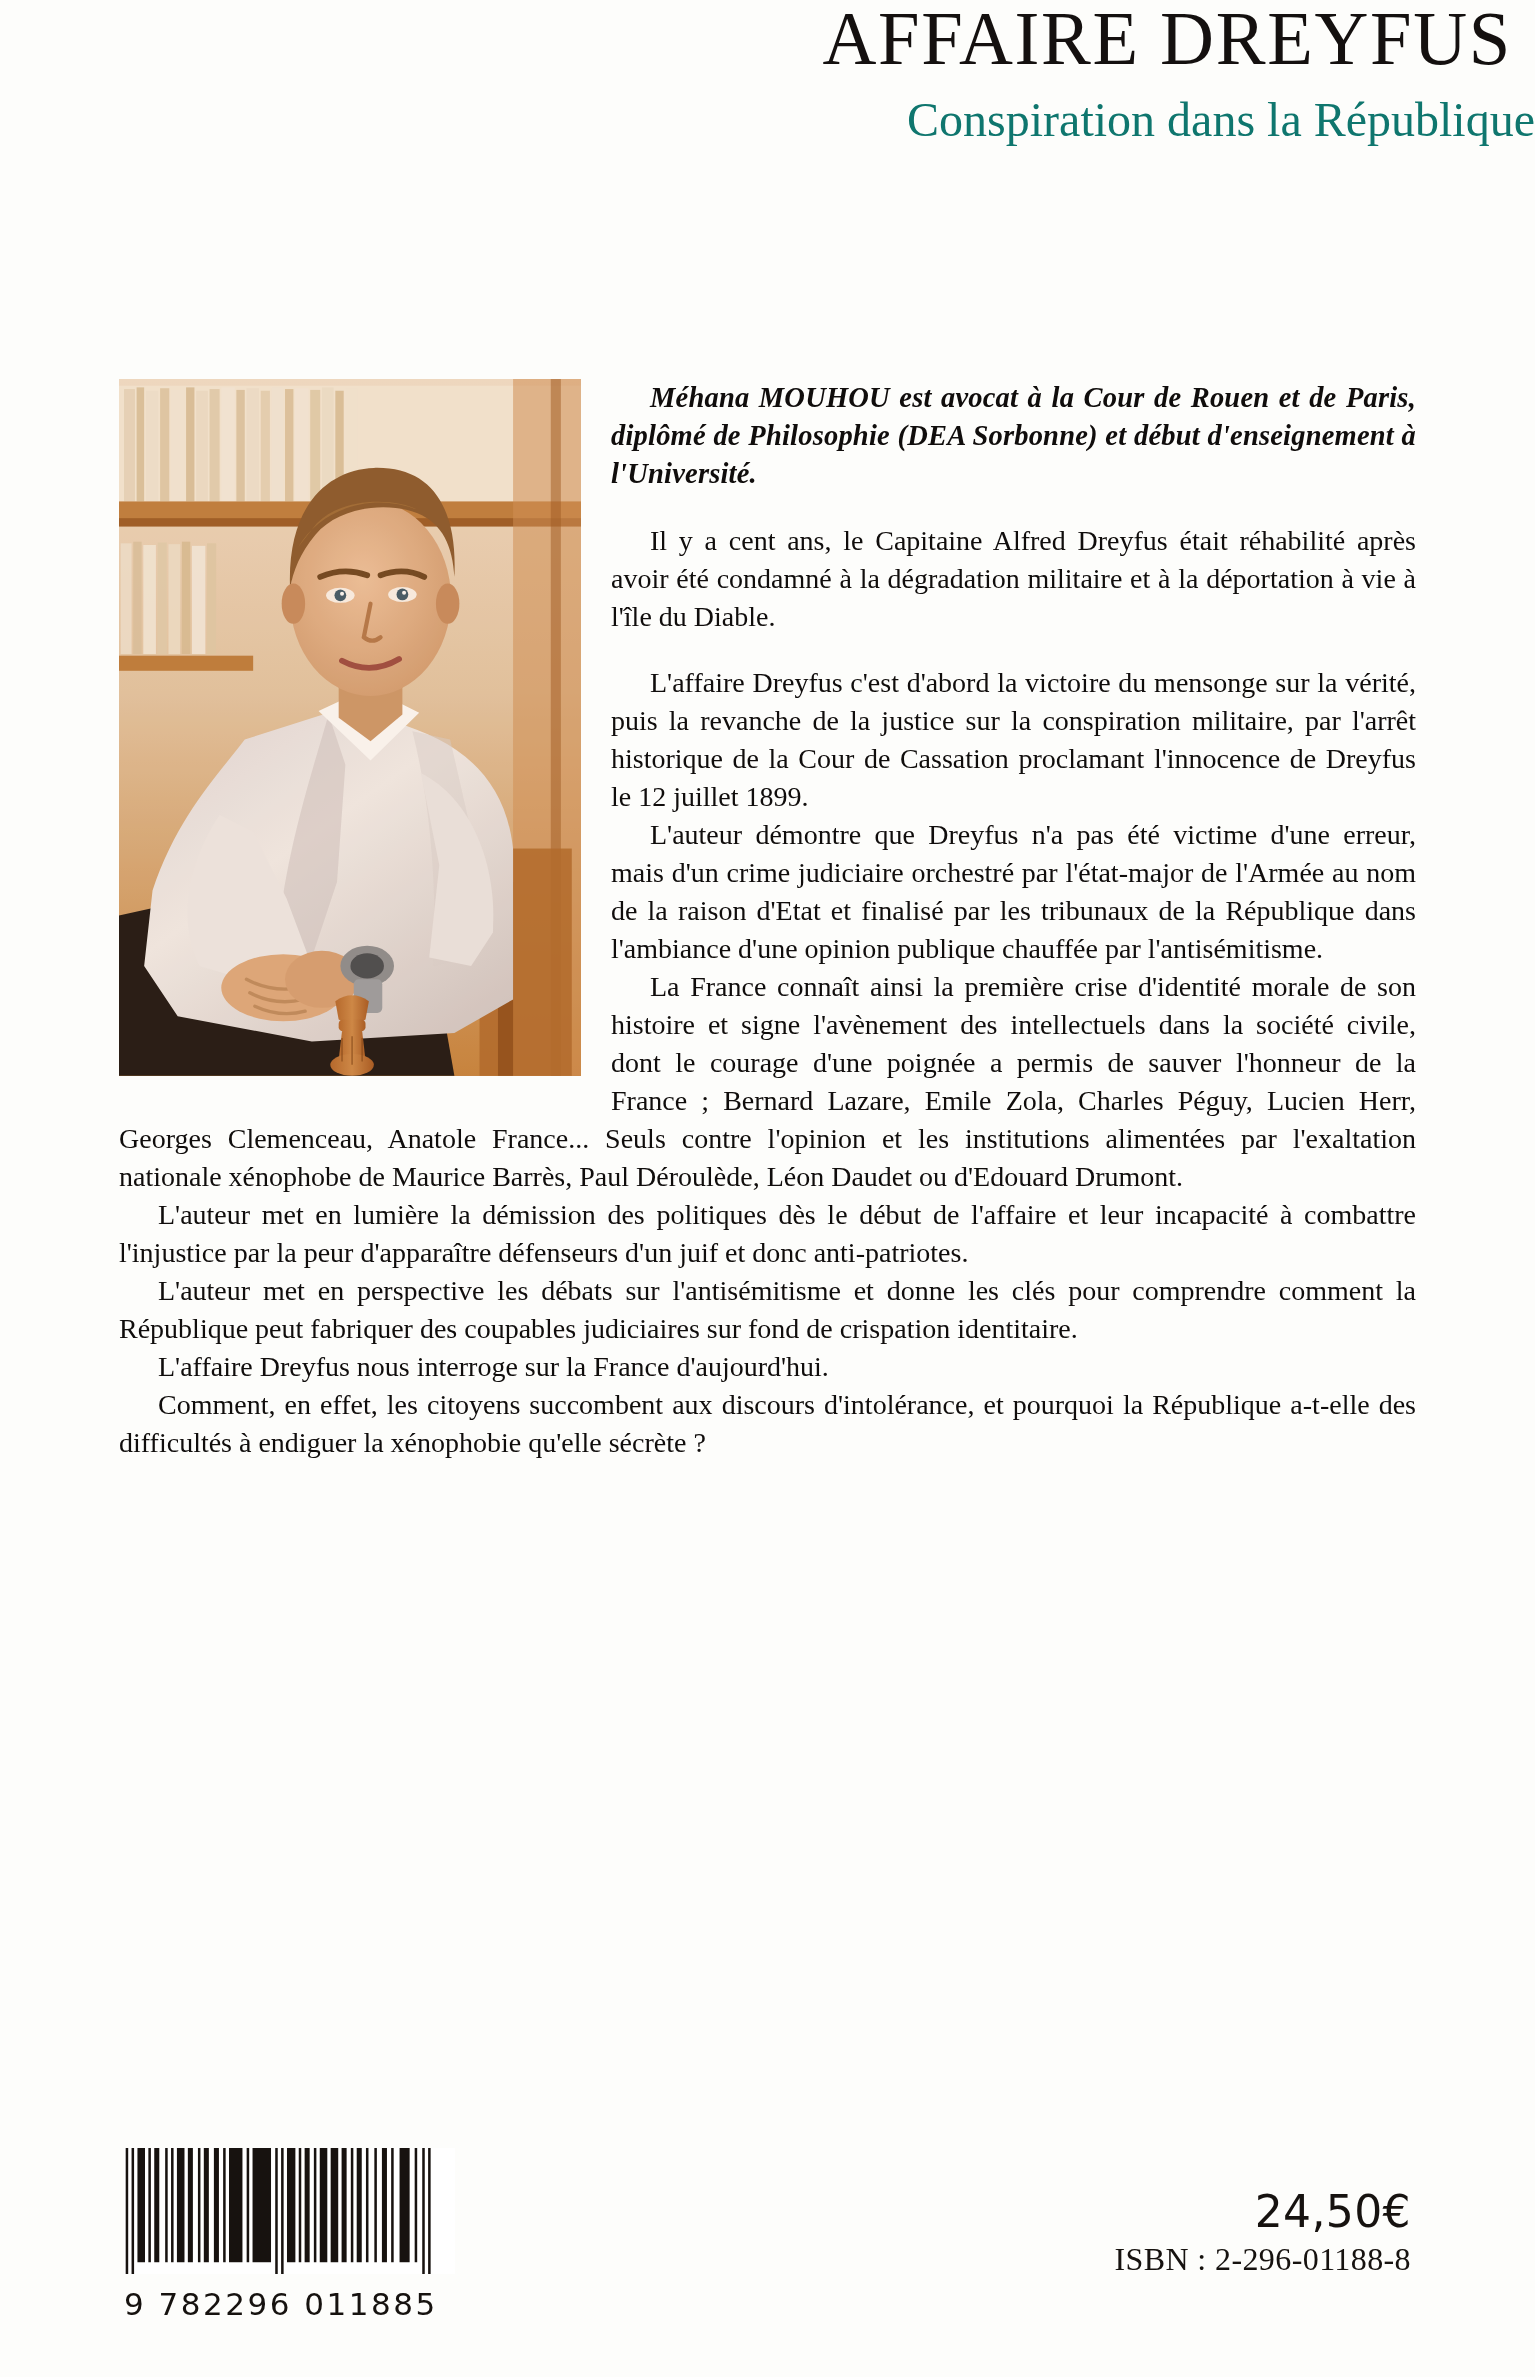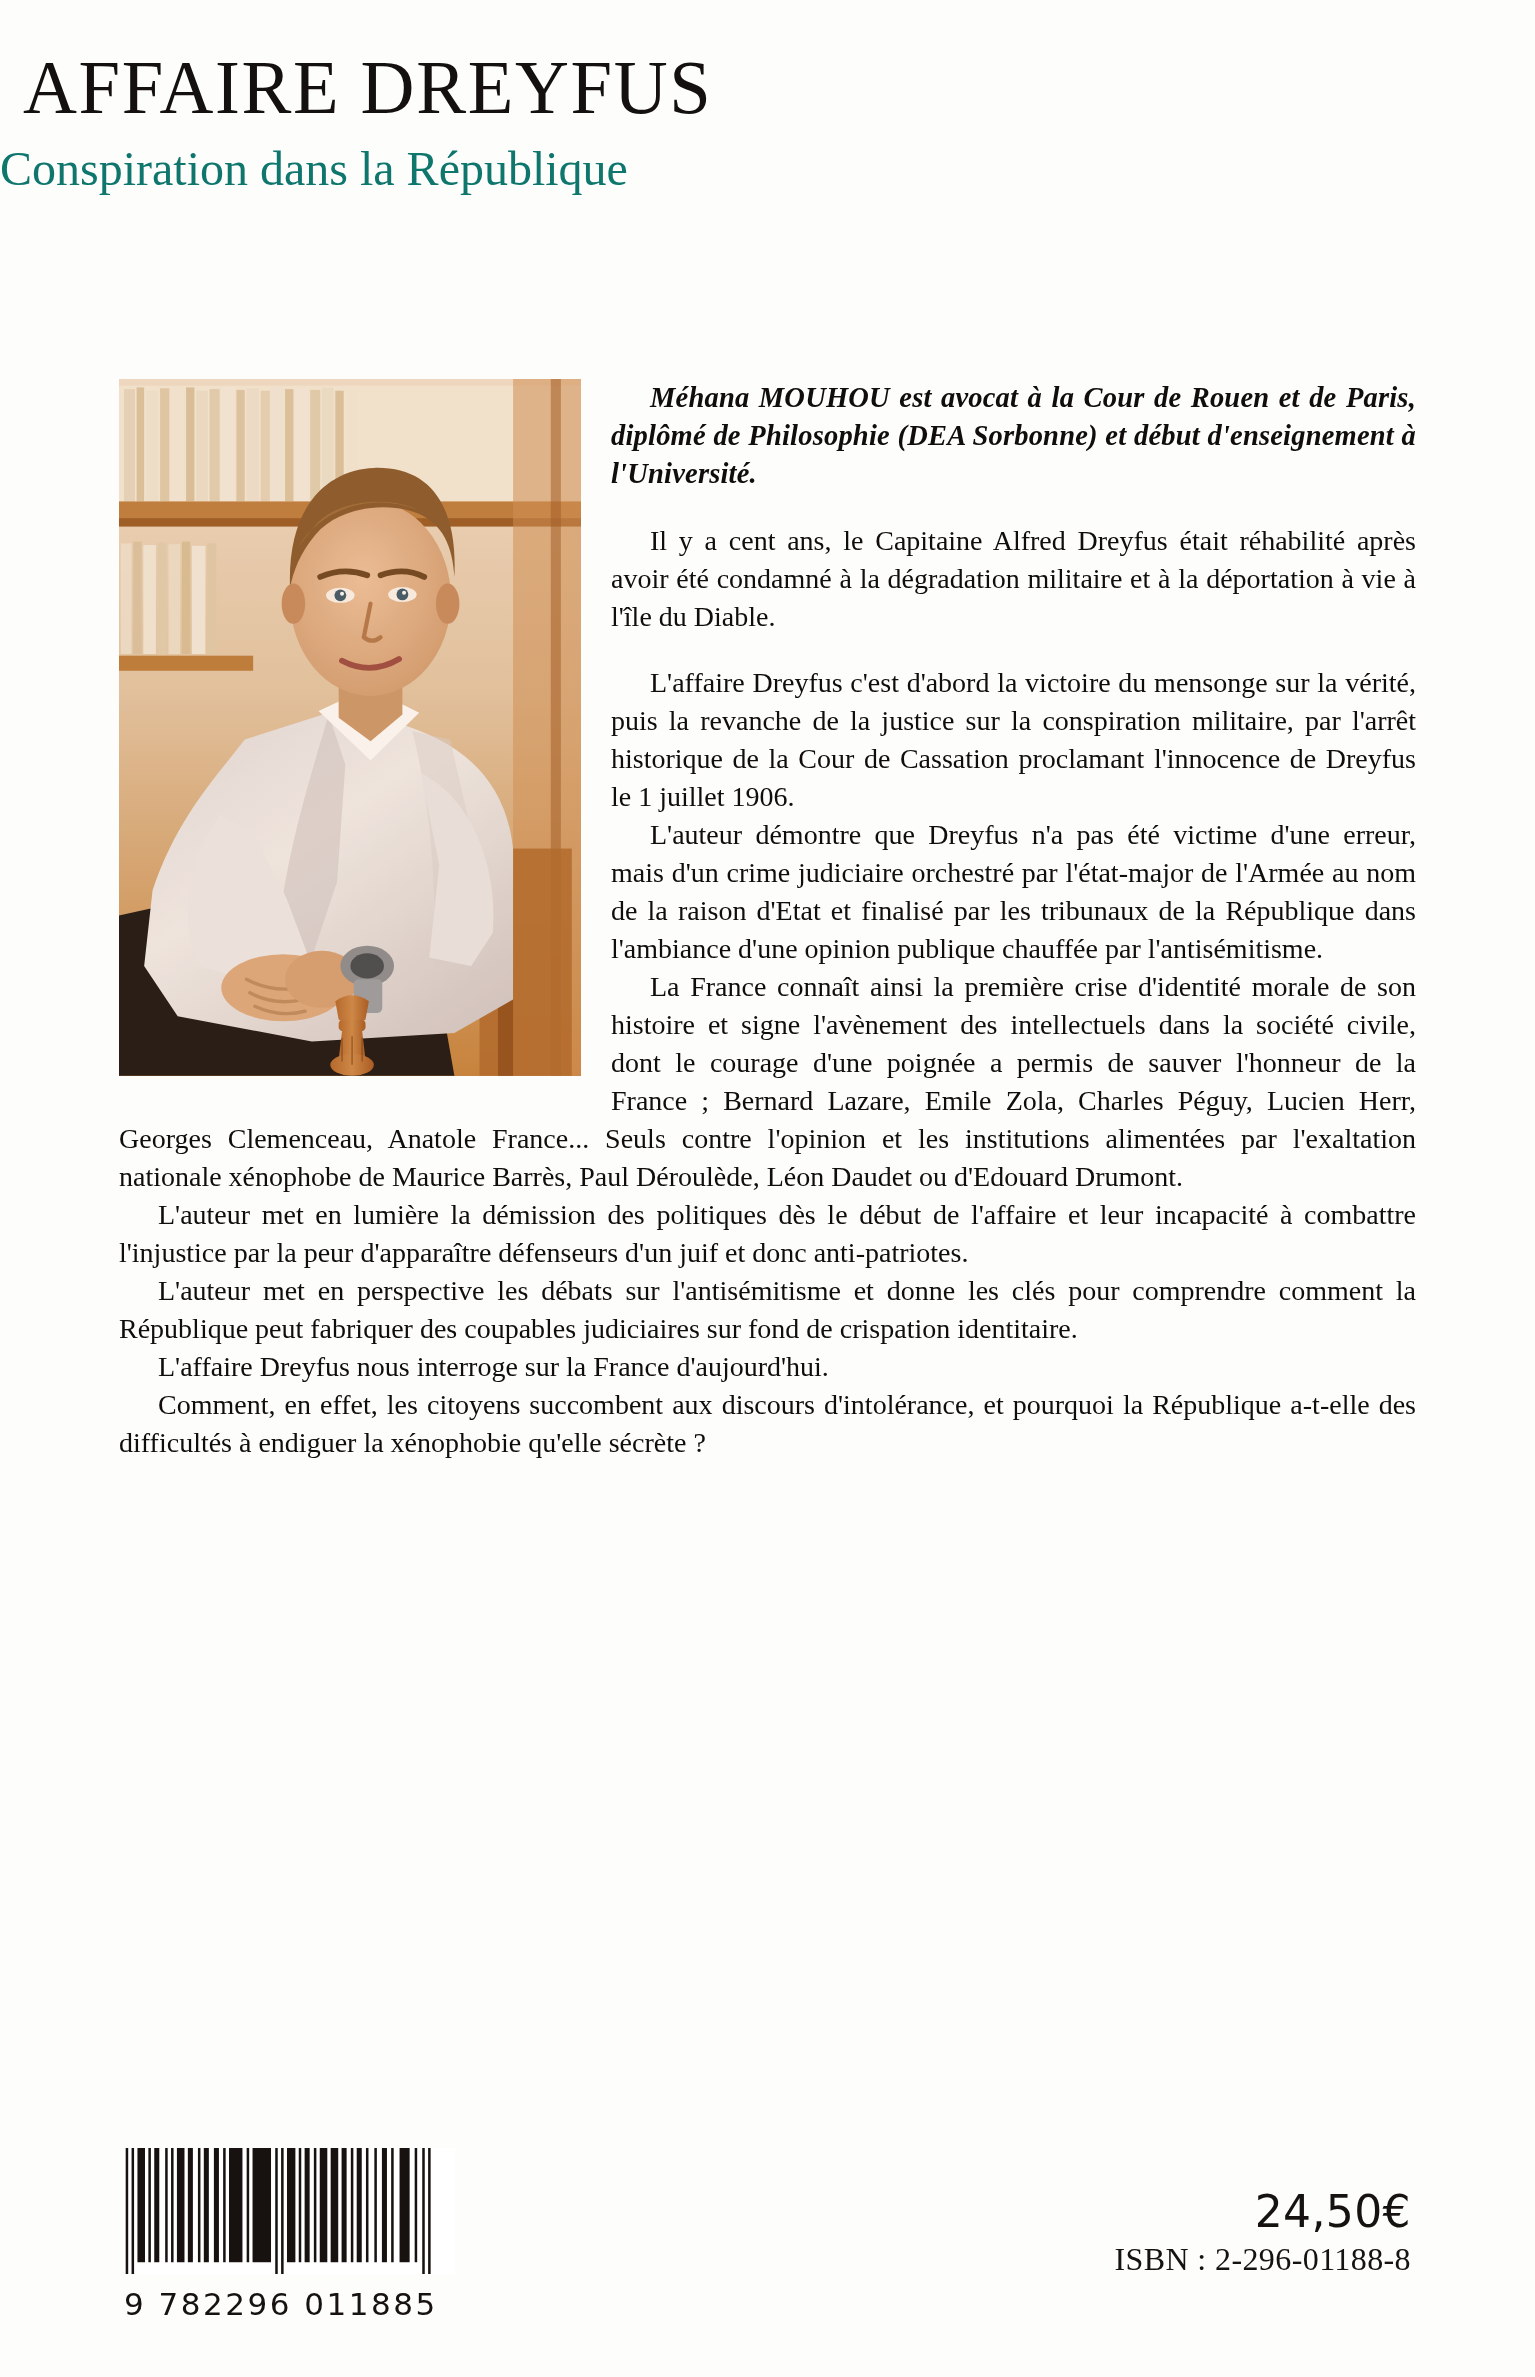--- a/index.html
+++ b/index.html
@@ -14,22 +14,21 @@
     position: relative;
     width: 1535px;
     height: 2377px;
     background: #fdfdfb;
     overflow: hidden;
     box-sizing: border-box;
   }
 
   
   .header {
-    padding-top: 49px;
-    text-align: left;
+    text-align: right;
   }
   .book-title {
     font-family: "Liberation Serif", "DejaVu Serif", serif;
     font-size: 77px;
     line-height: 1.0;
     letter-spacing: 1.7px;
     color: #14100f;
     font-weight: 400;
     transform: scaleX(0.97);
     margin: 0;
@@ -283,21 +282,21 @@
 
         <rect x="0" y="0" width="551" height="831" fill="#c87a30" opacity="0.10"></rect>
       </svg>
     </div>
 
     <div class="text-col">
 
       <p class="bio">Méhana MOUHOU est avocat à la Cour de Rouen et de Paris, diplômé de Philosophie (DEA Sorbonne) et début d'enseignement à l'Université.</p>
 
       <p class="gap">Il y a cent ans, le Capitaine Alfred Dreyfus était réhabilité après avoir été condamné à la dégradation militaire et à la déportation à vie à l'île du Diable.</p>
-      <p class="gap">L'affaire Dreyfus c'est d'abord la victoire du mensonge sur la vérité, puis la revanche de la justice sur la conspiration militaire, par l'arrêt historique de la Cour de Cassation proclamant l'innocence de Dreyfus le 1 juillet 1906.</p>
+      <p class="gap">L'affaire Dreyfus c'est d'abord la victoire du mensonge sur la vérité, puis la revanche de la justice sur la conspiration militaire, par l'arrêt historique de la Cour de Cassation proclamant l'innocence de Dreyfus le 12 juillet 1899.</p>
       <p>L'auteur démontre que Dreyfus n'a pas été victime d'une erreur, mais d'un crime judiciaire orchestré par l'état-major de l'Armée au nom de la raison d'Etat et finalisé par les tribunaux de la République dans l'ambiance d'une opinion publique chauffée par l'antisémitisme.</p>
       <p>La France connaît ainsi la première crise d'identité morale de son histoire et signe l'avènement des intellectuels dans la société civile, dont le courage d'une poignée a permis de sauver l'honneur de la France ; Bernard Lazare, Emile Zola, Charles Péguy, Lucien Herr, Georges Clemenceau, Anatole France... Seuls contre l'opinion et les institutions alimentées par l'exaltation nationale xénophobe de Maurice Barrès, Paul Déroulède, Léon Daudet ou d'Edouard Drumont.</p>
       <p>L'auteur met en lumière la démission des politiques dès le début de l'affaire et leur incapacité à combattre l'injustice par la peur d'apparaître défenseurs d'un juif et donc anti-patriotes.</p>
       <p>L'auteur met en perspective les débats sur l'antisémitisme et donne les clés pour comprendre comment la République peut fabriquer des coupables judiciaires sur fond de crispation identitaire.</p>
       <p>L'affaire Dreyfus nous interroge sur la France d'aujourd'hui.</p>
       <p>Comment, en effet, les citoyens succombent aux discours d'intolérance, et pourquoi la République a-t-elle des difficultés à endiguer la xénophobie qu'elle sécrète ?</p>
 
     </div>
   </div>
 

